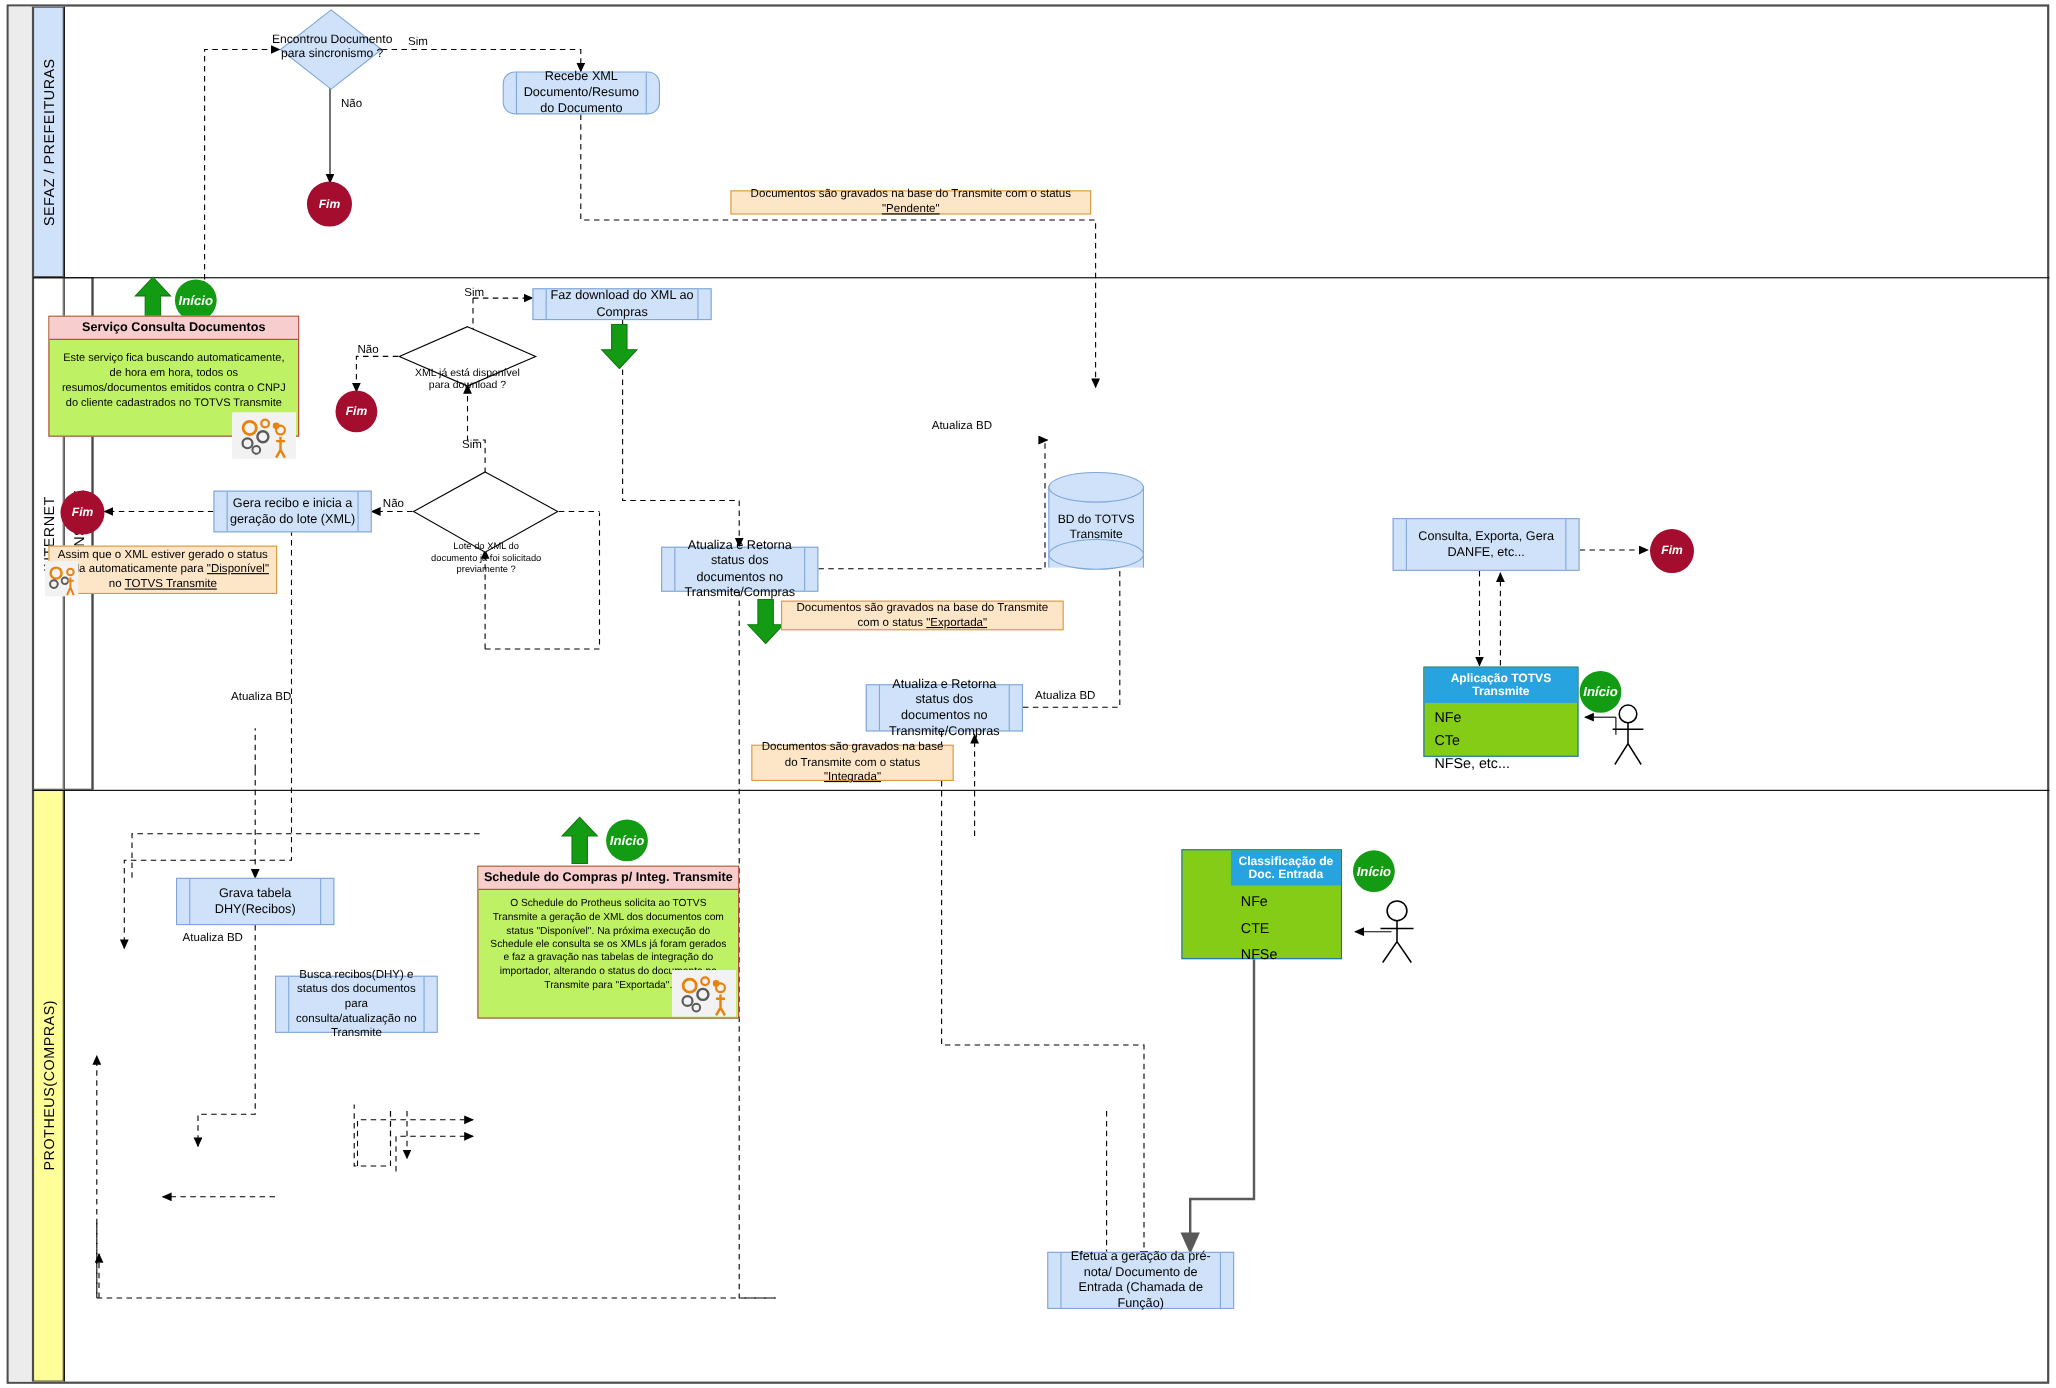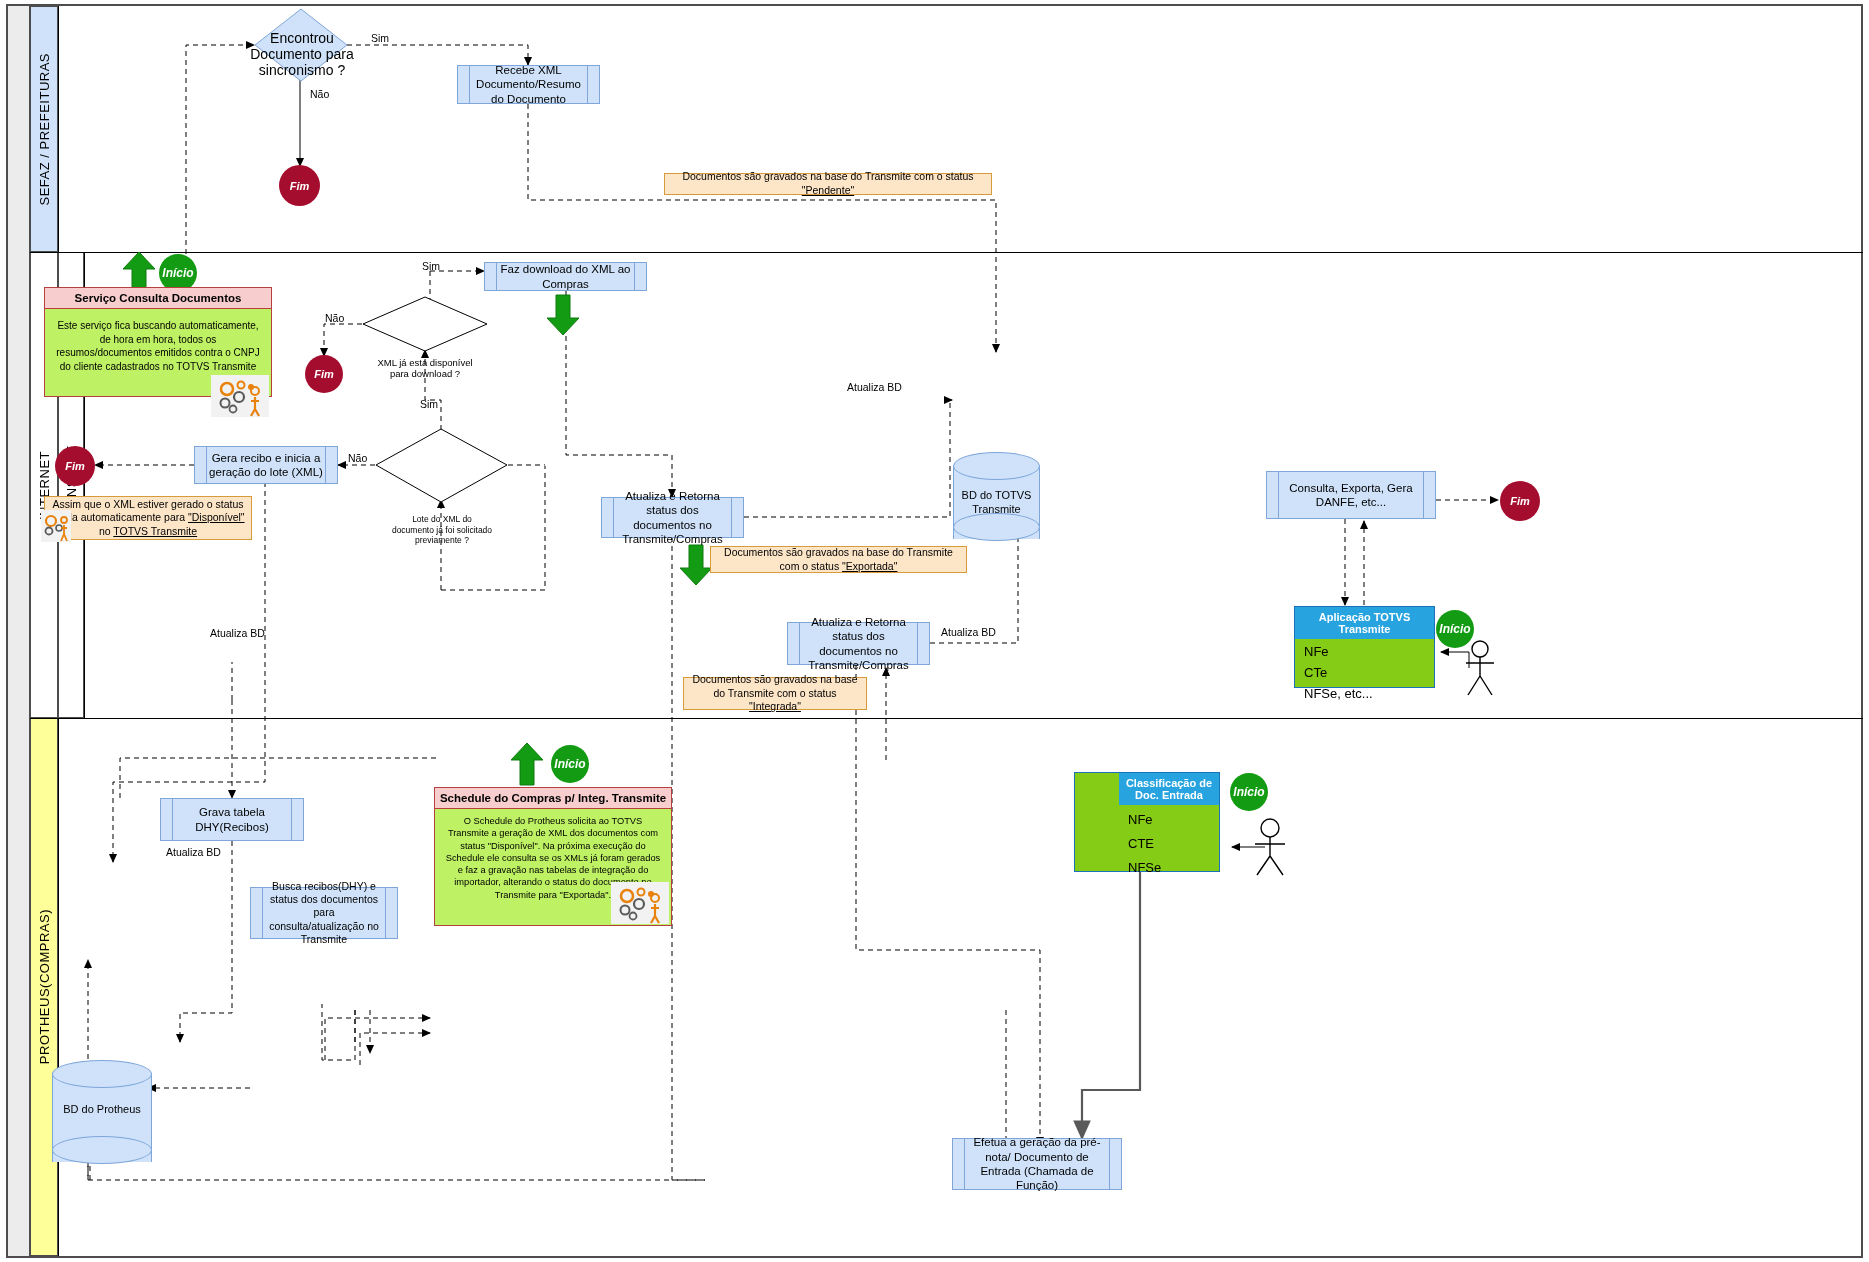--- a/index.html
+++ b/index.html
@@ -200,26 +200,26 @@
   </svg>
   <svg class="abs" style="left:510px;top:743px;width:34px;height:42px;">
     <path d="M17,0 L33,17 L24,17 L24,42 L10,42 L10,17 L1,17 Z" fill="#139b13" stroke="#0f7a0f" stroke-width="1"></path>
   </svg>
 
   <div class="abs" style="left:254px;top:8px;width:94px;height:74px;">
     <svg style="position:absolute;left:0;top:0;width:94px;height:74px;">
       <polygon points="47,1 93,37 47,73 1,37" fill="#cfe2f9" stroke="#7ea6d9" stroke-width="1"></polygon>
     </svg>
   </div>
-  <div class="abs diamond-lbl" style="left:236px;top:30px;width:132px;font-size:14px;text-align:center;">Encontrou Documento para sincronismo ?</div>
+  <div class="abs diamond-lbl" style="left:236px;top:30px;width:132px;font-size:11px;text-align:center;">Encontrou Documento para sincronismo ?</div>
 
   <div class="abs edge-lbl" style="left:371px;top:32px;">Sim</div>
   <div class="abs edge-lbl" style="left:310px;top:88px;">Não</div>
 
-  <div class="abs proc" style="left:457px;top:65px;width:143px;height:39px;">
+  <div class="abs proc" style="left:457px;top:65px;width:143px;height:39px;border-radius:11px;">
     <span>Recebe XML Documento/Resumo do Documento</span>
   </div>
 
   <div class="abs term" style="left:279px;top:165px;width:41px;height:41px;">
     <span>Fim</span>
   </div>
 
   <div class="abs note" style="left:664px;top:173px;width:328px;height:22px;">
     <span>
       <span>Documentos são gravados na base do Transmite com o status </span><u>"Pendente"</u>
@@ -368,26 +368,20 @@
     <circle cx="16" cy="14" r="6" fill="none" stroke="#e8820c" stroke-width="2.5"></circle>
     <circle cx="28" cy="22" r="5" fill="none" stroke="#5a5a5a" stroke-width="2.2"></circle>
     <circle cx="14" cy="28" r="4.5" fill="none" stroke="#5a5a5a" stroke-width="2"></circle>
     <circle cx="30" cy="10" r="3.5" fill="none" stroke="#e8820c" stroke-width="2"></circle>
     <circle cx="22" cy="34" r="3.5" fill="none" stroke="#5a5a5a" stroke-width="1.8"></circle>
     <circle cx="40" cy="12" r="3" fill="#e8820c"></circle>
     <circle cx="44" cy="16" r="4" fill="none" stroke="#e8820c" stroke-width="2"></circle>
     <path d="M44,22 L44,34 M40,26 L48,26 M44,34 L40,41 M44,34 L48,41" stroke="#e8820c" stroke-width="2.2" fill="none"></path>
   </svg>
 
-  <div class="abs dbcyl" style="left:52px;top:858px;width:100px;height:116px;">
-    <div class="cyl-body" style="top:14px;height:88px;"></div>
-    <div class="cyl-bot" style="top:76px;"></div>
-    <div class="cyl-top" style="top:0;"></div>
-    <div class="cyl-lbl" style="top:43px;">BD do Protheus</div>
-  </div>
 
   <div class="abs proc" style="left:250px;top:887px;width:148px;height:52px;">
     <span style="font-size:10.5px;">Busca recibos(DHY) e status dos documentos para consulta/atualização no Transmite</span>
   </div>
 
   <div class="abs applet" style="left:1074px;top:772px;width:146px;height:100px;padding-left:44px;">
     <div class="ap-head">Classificação de Doc. Entrada</div>
     <div class="ap-row" style="padding:7px 8px 3px 9px;">NFe</div>
     <div class="ap-row" style="padding:6px 8px 3px 9px;">CTE</div>
     <div class="ap-row" style="padding:6px 8px 3px 9px;">NFSe</div>

